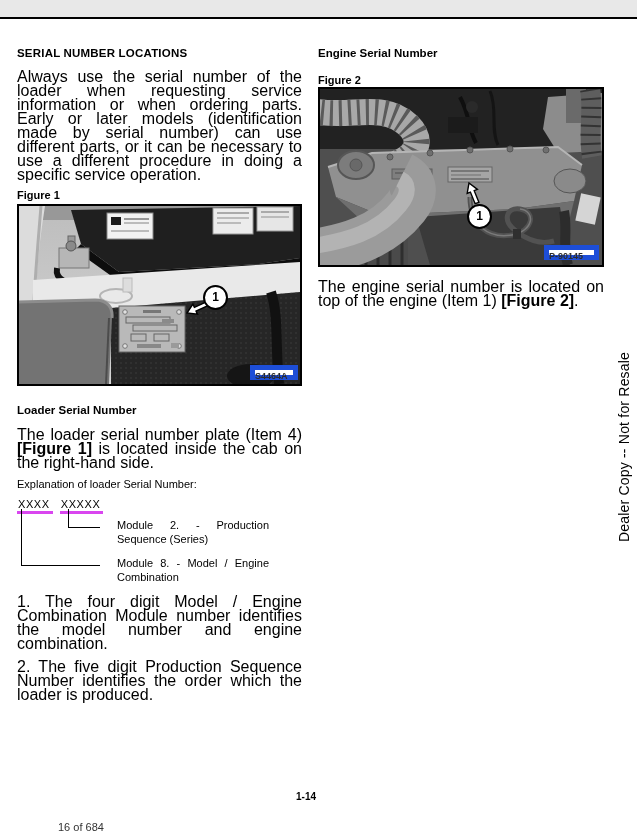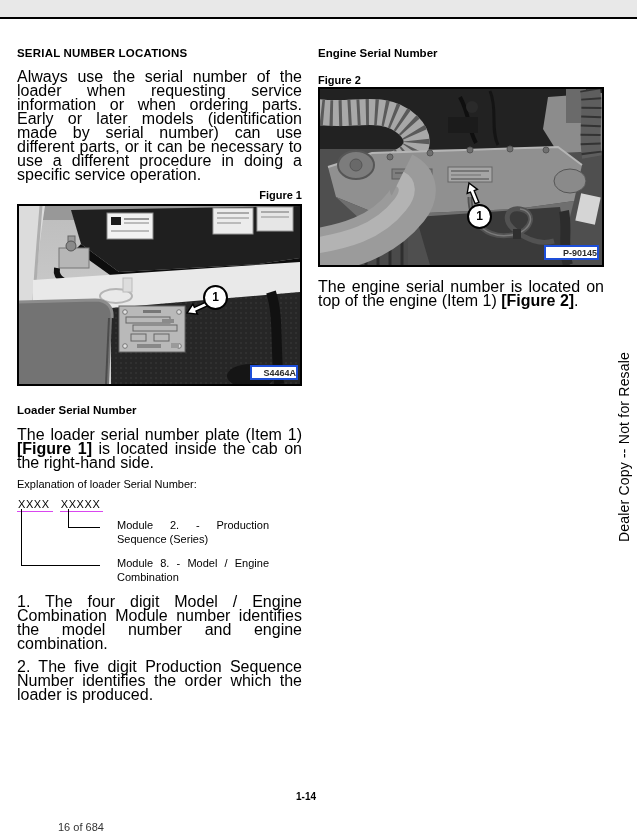--- a/index.html
+++ b/index.html
@@ -12,30 +12,30 @@
   .top-rule { position:absolute; left:0; top:0; width:637px; height:2px; background:#000; }
   .col-left  { position:absolute; left:17px;  top:0; width:285px; }
   .col-right { position:absolute; left:318px; top:0; width:286px; }
 
   h1.sec { margin-top:29px; font-size:11.5px; font-weight:bold; letter-spacing:0.2px; line-height:14px; }
   h2.sub { font-size:11.5px; font-weight:bold; line-height:14px; }
   .para { font-size:16px; line-height:14px; text-align:justify; }
   .figlabel { font-size:11px; font-weight:bold; line-height:14px; }
 
   .intro { margin-top:10px; }
-  .fig1-label { margin-top:6px;text-align:right; }
+  .fig1-label { margin-top:6px; }
   .photo { margin-top:2px; border:2px solid #000; position:relative; background:#bbb; }
   .photo svg { display:block; }
 
   .loader-h { margin-top:17px; }
   .loader-body { margin-top:11px; }
   .explain { margin-top:7px; font-size:11px; line-height:14px; }
   .serial-row { margin-top:3px; height:15px; }
   .sn { display:inline-block; font-size:11px; line-height:12px; letter-spacing:0.6px;
-        border-bottom:1px solid #d946ef; padding:0 3px 1px 1px; }
+        border-bottom:3px solid #d946ef; padding:0 3px 1px 1px; }
   .sn2 { margin-left:7px; }
 
   .diagram { position:relative; height:78px; }
   .conn { position:absolute; border-left:1px solid #000; border-bottom:1px solid #000; }
   .conn-m2 { left:51px; top:0; width:32px; height:19px; }
   .conn-m1 { left:4px;  top:0; width:79px; height:57px; }
   .mod-desc { position:absolute; left:100px; width:152px; font-size:11px; line-height:14px; text-align:justify; }
   .mod2 { top:9px; }
   .mod1 { top:47px; }
 
@@ -47,22 +47,22 @@
   .fig2-box { margin-top:0; }
   .engine-body { margin-top:13px; }
 
   .callout {
     position:absolute; width:25px; height:25px; border:2px solid #000; border-radius:50%;
     background:#fff; font-size:12px; line-height:21px; text-align:center; font-weight:bold;
   }
   .c1-fig1 { left:184px; top:79px; }
   .c1-fig2 { left:147px; top:115px; }
   .photo-tag {
-    position:absolute; background:#fff; border:2px solid #1d4ed8; color:#2b2b2b;
-    font-size:9px; font-weight:bold; text-align:right; line-height:13px; height:15px;
+    position:absolute; background:#fff; border:5px solid #1d4ed8; color:#2b2b2b;
+    font-size:9px; font-weight:bold; text-align:left; line-height:13px; height:15px;
   }
   .tag-fig1 { left:231px; top:159px; width:48px; }
   .tag-fig2 { left:224px; top:156px; width:55px; }
 
   .watermark {
     position:absolute; left:624px; top:430px; white-space:nowrap;
     transform:translate(-50%,-50%) rotate(-90deg); font-size:14px; letter-spacing:0.2px;
   }
 
   .footer-left  { position:absolute; left:58px; top:804px; font-size:11px; color:#333; }
@@ -148,21 +148,21 @@
         <path d="M90,112 L87,178" stroke="#4c4c4c" stroke-width="2" fill="none"></path>
 
         <path d="M168,107 L173.9,98.2 L175.4,101.4 L191.2,94.2 L192.8,97.8 L177,105 L178.5,108.2 Z" fill="#fff" stroke="#000" stroke-width="1.4"></path>
       </svg>
       <div class="callout c1-fig1">1</div>
       <div class="photo-tag tag-fig1">S4464A</div>
     </div>
 
     <h2 class="sub loader-h">Loader Serial Number</h2>
 
-    <p class="para loader-body"><span>The loader serial number plate (Item 1) </span><b>[Figure 1]</b><span> is located inside the cab on the right-hand side.</span></p>
+    <p class="para loader-body"><span>The loader serial number plate (Item 4) </span><b>[Figure 1]</b><span> is located inside the cab on the right-hand side.</span></p>
 
     <p class="explain">Explanation of loader Serial Number:</p>
 
     <div class="serial-row">
       <span class="sn">XXXX</span><span class="sn sn2">XXXXX</span>
     </div>
 
     <div class="diagram">
       <div class="conn conn-m2"></div>
       <div class="conn conn-m1"></div>

